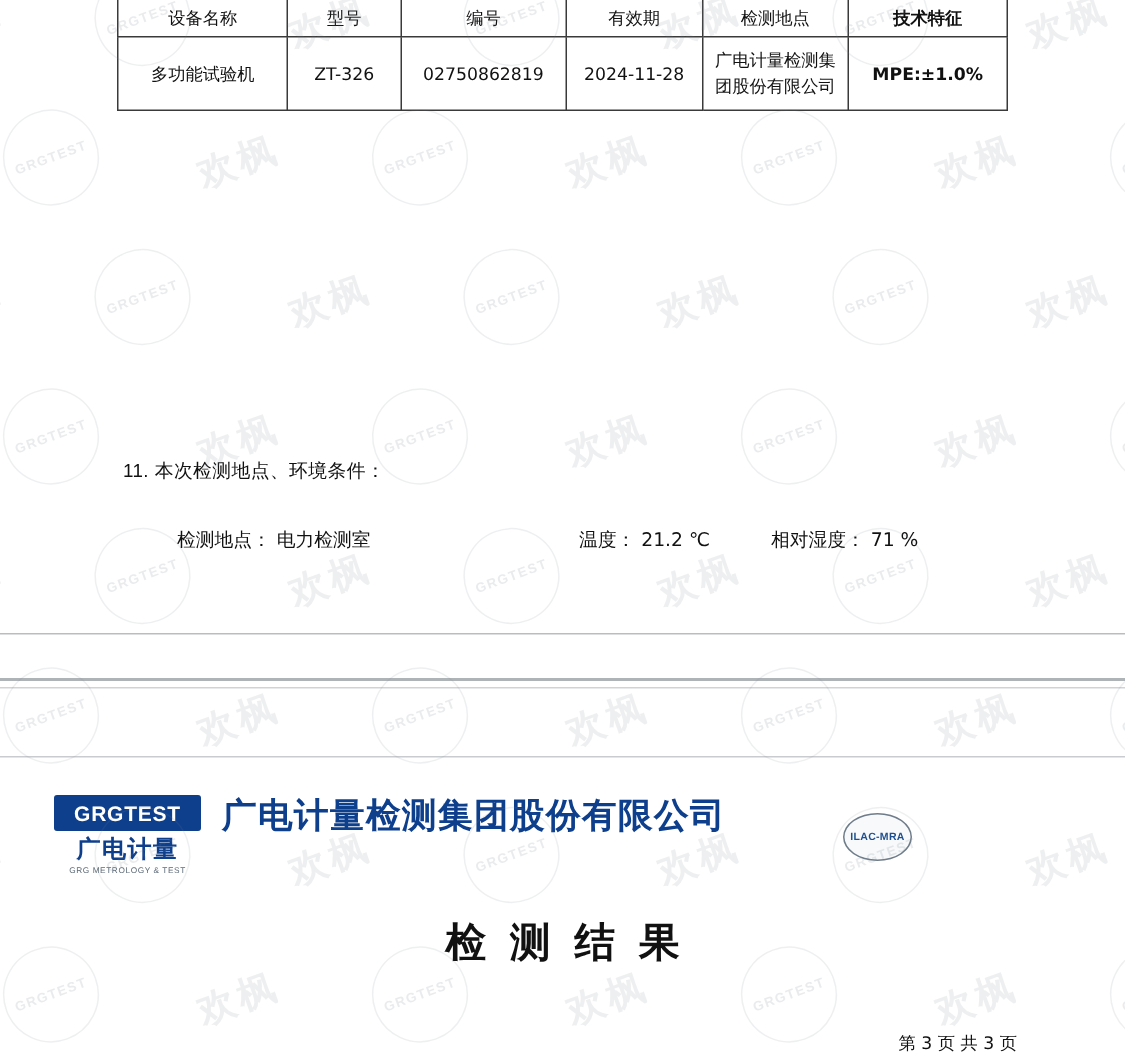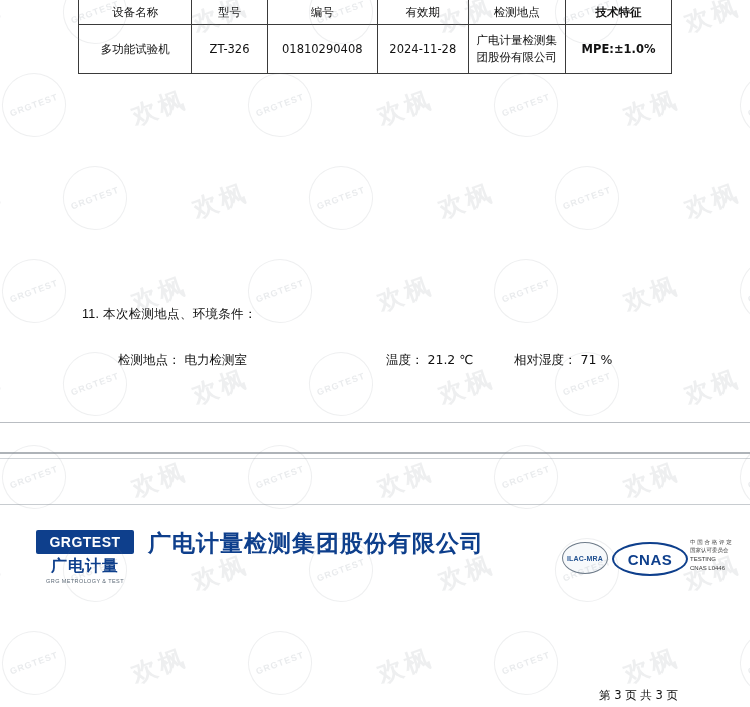--- a/index.html
+++ b/index.html
@@ -328,21 +328,21 @@
         <th class="c3">编号</th>
         <th class="c4">有效期</th>
         <th class="c5">检测地点</th>
         <th class="c6">技术特征</th>
       </tr>
     </thead>
     <tbody>
       <tr>
         <td class="c1">多功能试验机</td>
         <td class="c2">ZT-326</td>
-        <td class="c3">01810290408</td>
+        <td class="c3">02750862819</td>
         <td class="c4">2024-11-28</td>
         <td class="c5">广电计量检测集团股份有限公司</td>
         <td class="c6">MPE:±1.0%</td>
       </tr>
     </tbody>
   </table>
 
   <div class="sec-title">11. 本次检测地点、环境条件：</div>
 
   <div class="env-row">
@@ -373,30 +373,22 @@
   <div class="logo-box">
     <div class="logo-top">GRGTEST</div>
     <div class="logo-cn">广电计量</div>
     <div class="logo-en">GRG METROLOGY &amp; TEST</div>
   </div>
 
   <div class="company-cn">广电计量检测集团股份有限公司</div>
 
   <div class="ilac">ILAC-MRA</div>
 
-  <div class="cnas-wrap">
-    <div class="cnas-oval">CNAS</div>
-    <div class="cnas-text">
-      <div class="cnas-cn">中 国 合 格 评 定</div>
-      <div class="cnas-cn">国家认可委员会</div>
-      <div>TESTING</div>
-      <div>CNAS L0446</div>
-    </div>
-  </div>
-
+
+  <div class="doc-title">检测结果</div>
 
   <div class="page-no">第 3 页 共 3 页</div>
 </div>
 
 <div id="watermarks">
     <div class="wm wm-cn" style="left: -54px; top: -2px; transform: rotate(-20deg);">欢枫</div>
     <div class="wm wm-ring" style="left: 63px; top: -20px; transform: rotate(-20deg);">GRGTEST</div>
     <div class="wm wm-cn" style="left: 192px; top: -2px; transform: rotate(-20deg);">欢枫</div>
     <div class="wm wm-ring" style="left: 309px; top: -20px; transform: rotate(-20deg);">GRGTEST</div>
     <div class="wm wm-cn" style="left: 438px; top: -2px; transform: rotate(-20deg);">欢枫</div>

